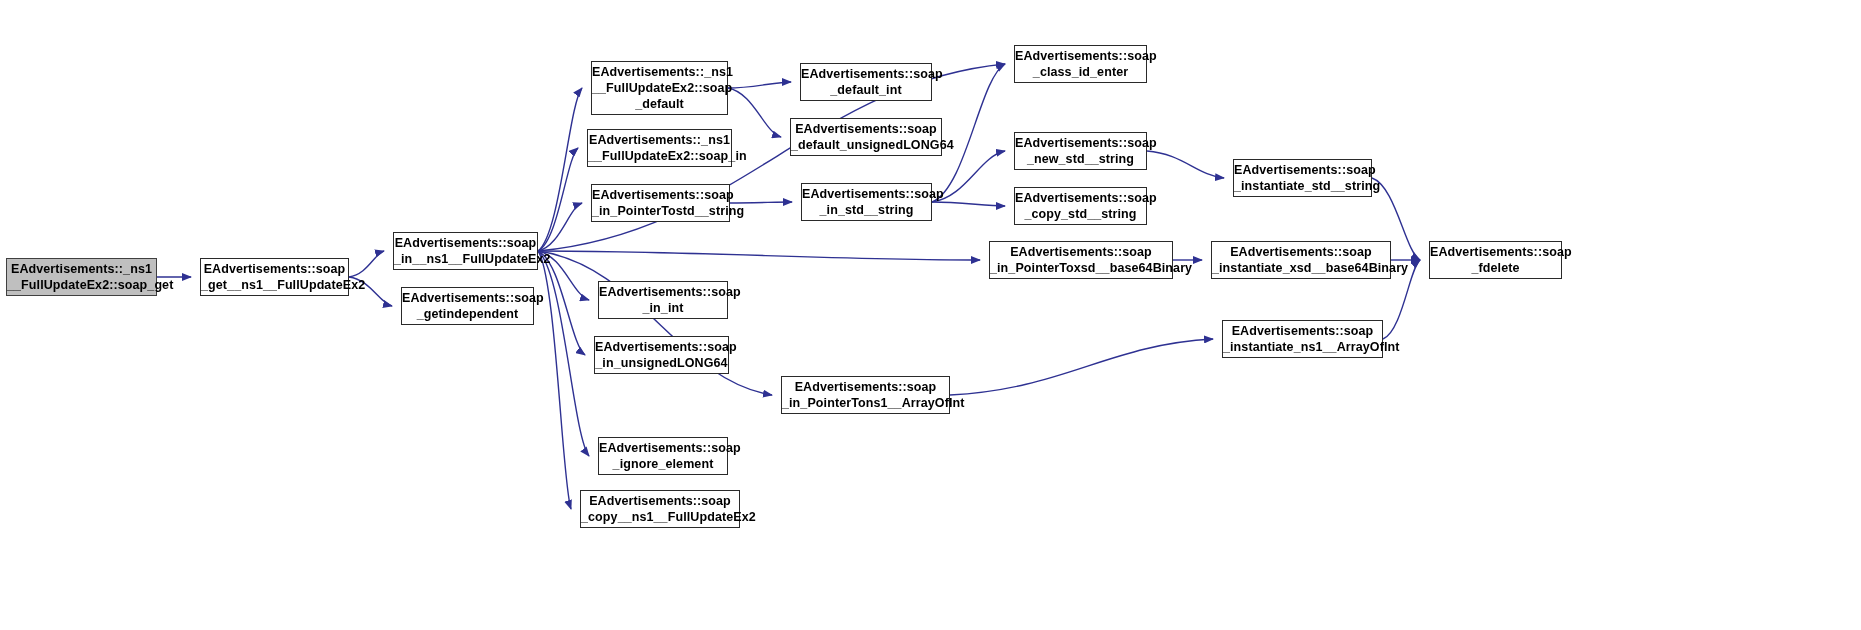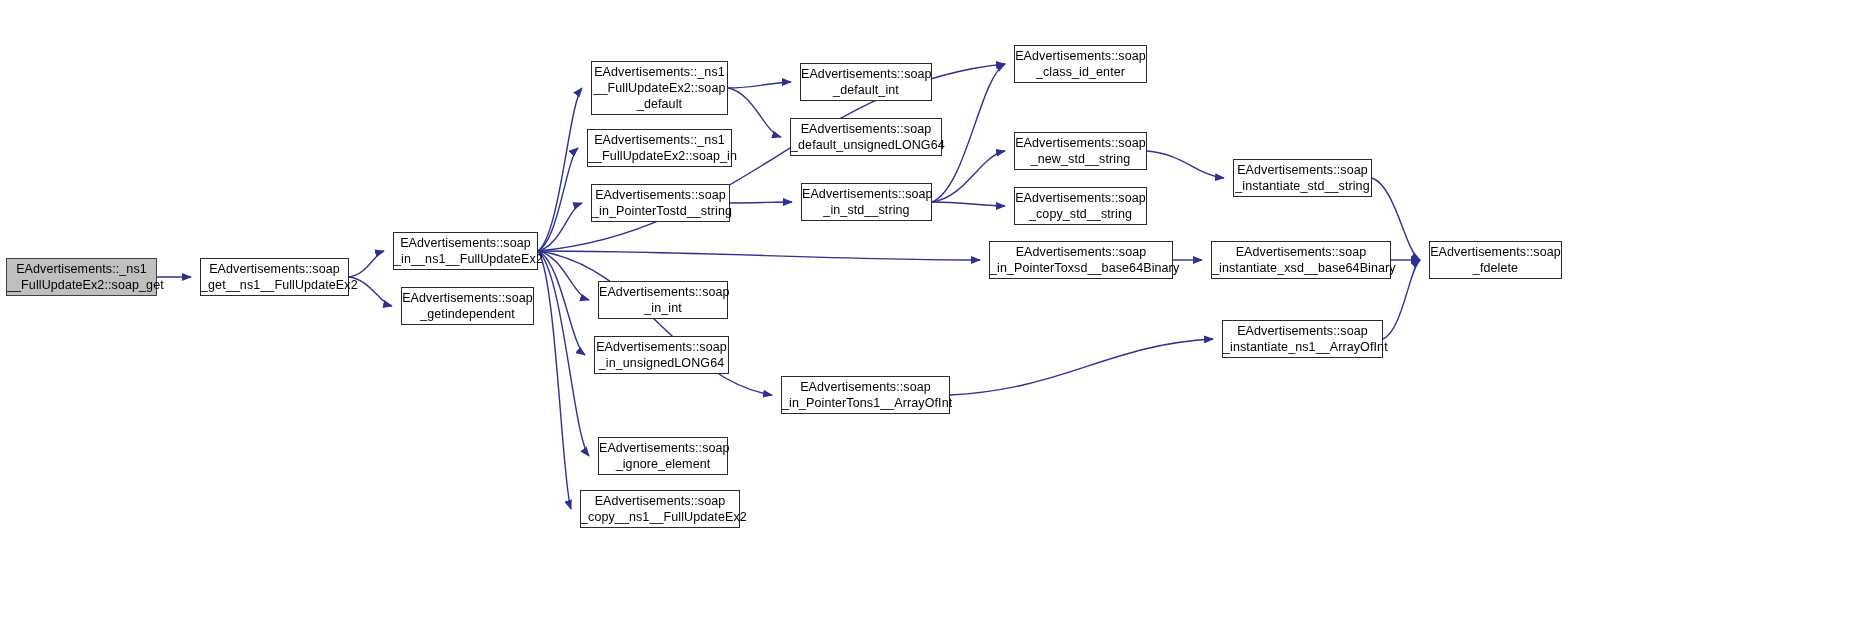--- a/index.html
+++ b/index.html
@@ -48,20 +48,21 @@
     white-space: pre;
     cursor: pointer;
   }
   .gnode.current {
     background: #bfbfbf;
     border-color: #404040;
   }
   .gnode .nline {
     display: block;
     width: 100%;
+    font-weight: bold;
   }
 </style>
 </head>
 <body>
 
 <div id="graph-root">
   <svg id="edge-layer" viewBox="0 0 1861 630" width="1861" height="630" xmlns="http://www.w3.org/2000/svg">
     <defs>
       <marker id="ah" markerWidth="10" markerHeight="8" refX="9" refY="4" orient="auto" markerUnits="userSpaceOnUse">
         <path d="M0,0 L10,4 L0,8 Z" fill="#2e3192"></path>

